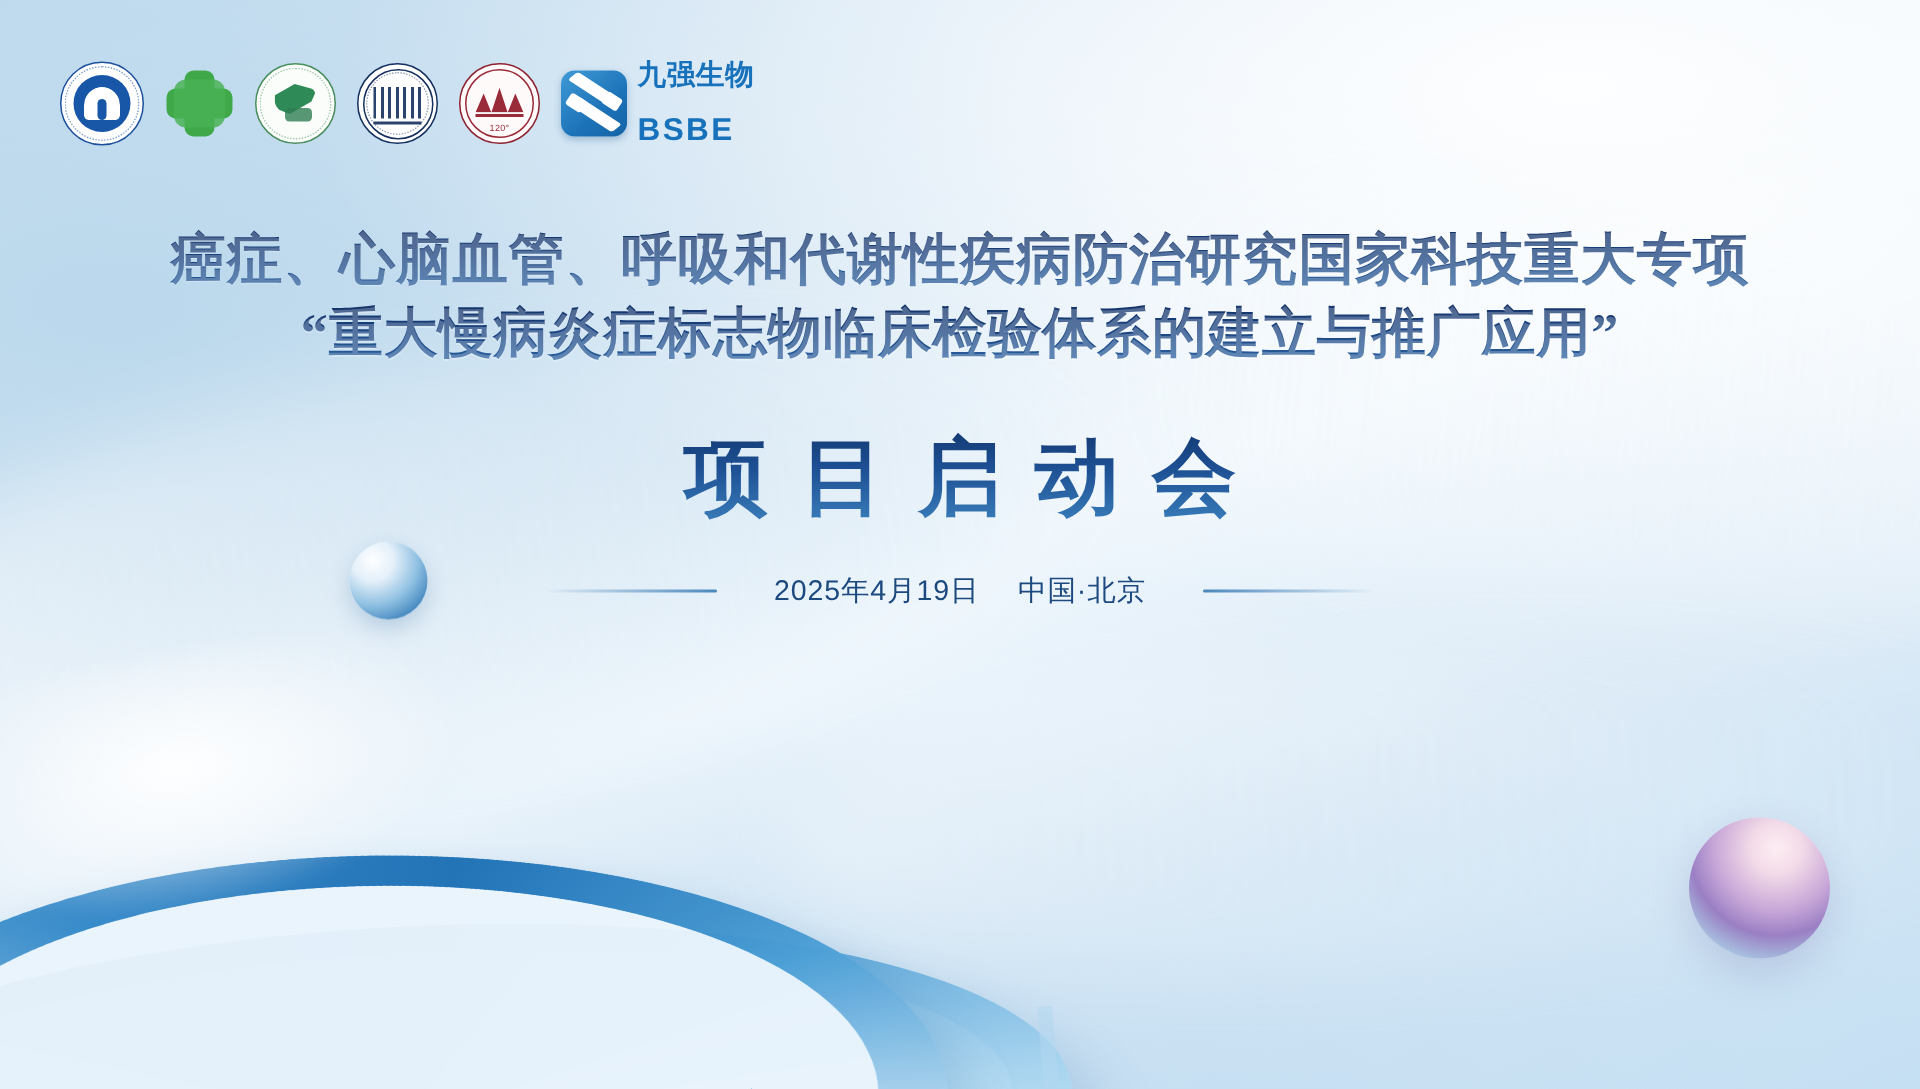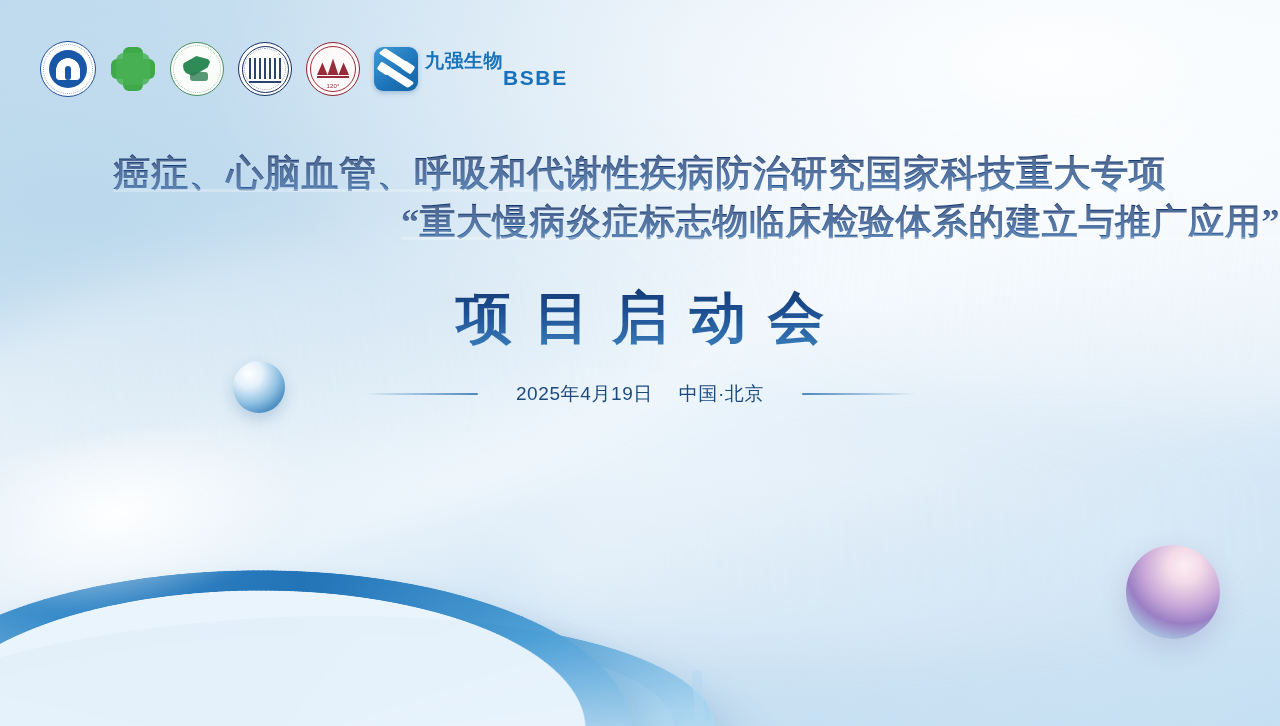--- a/index.html
+++ b/index.html
@@ -173,21 +173,21 @@
   
   .logo-bsbe{display:flex;align-items:center;gap:7px;height:52px;}
   .bsbe-mark{position:relative;width:44px;height:44px;border-radius:9px;
     background:linear-gradient(140deg,#3f9ad6 0%,#1d73b8 60%,#1463a6 100%);
     box-shadow:0 2px 5px rgba(25,90,150,.3);overflow:hidden;}
   .bsbe-mark .s1,.bsbe-mark .s2{position:absolute;background:#ffffff;border-radius:2px;}
   .bsbe-mark .s1{left:5px;top:9px;width:35px;height:8px;transform:rotate(33deg) skewX(-18deg);}
   .bsbe-mark .s2{left:5px;top:25px;width:35px;height:8px;transform:rotate(33deg) skewX(-18deg);}
   .bsbe-mark .s3{position:absolute;left:4px;top:17px;width:12px;height:9px;background:#ffffff;transform:rotate(33deg);border-radius:2px;}
   .bsbe-mark .s4{position:absolute;left:28px;top:16px;width:12px;height:9px;background:#ffffff;transform:rotate(33deg);border-radius:2px;}
-  .bsbe-text{display:flex;flex-direction:row;line-height:1;}
+  .bsbe-text{display:flex;flex-direction:column;line-height:1;}
   .bsbe-cn{font-size:19px;font-weight:700;color:#1872bb;letter-spacing:.5px;}
   .bsbe-en{font-size:21px;font-weight:700;color:#1872bb;letter-spacing:1.6px;margin-top:16px;}
 
   
   .proj-badge{
     position:absolute;right:112px;top:104px;height:28px;
     display:flex;align-items:stretch;
     border:1px solid #1d4e8f;border-radius:15px;background:#ffffff;overflow:hidden;
   }
   .proj-label{
@@ -200,23 +200,22 @@
   }
 
   
   .title-block{position:absolute;left:0;right:0;top:150px;text-align:center;}
   .title-line{
     font-family:"Liberation Serif","DejaVu Serif",serif;
     font-weight:700;font-size:37px;line-height:1.32;letter-spacing:.6px;
     background:linear-gradient(180deg,#122f63 0%,#1b4480 46%,#2f69a8 100%);
     -webkit-background-clip:text;background-clip:text;color:transparent;
     text-shadow:0 1px 0 rgba(255,255,255,.25);
-    text-decoration:underline;
-  }
-  .title-line2{font-size:36px;text-align:right;}
+  }
+  .title-line2{font-size:36px;}
 
   .headline{
     position:absolute;left:0;right:0;top:281px;text-align:center;
     font-family:"Liberation Serif","DejaVu Serif",serif;
     font-weight:700;font-size:56px;letter-spacing:22px;
     padding-left:22px;
     background:linear-gradient(180deg,#12366d 0%,#1d4f92 40%,#3f86c2 100%);
     -webkit-background-clip:text;background-clip:text;color:transparent;text-decoration:underline;
   }
 

